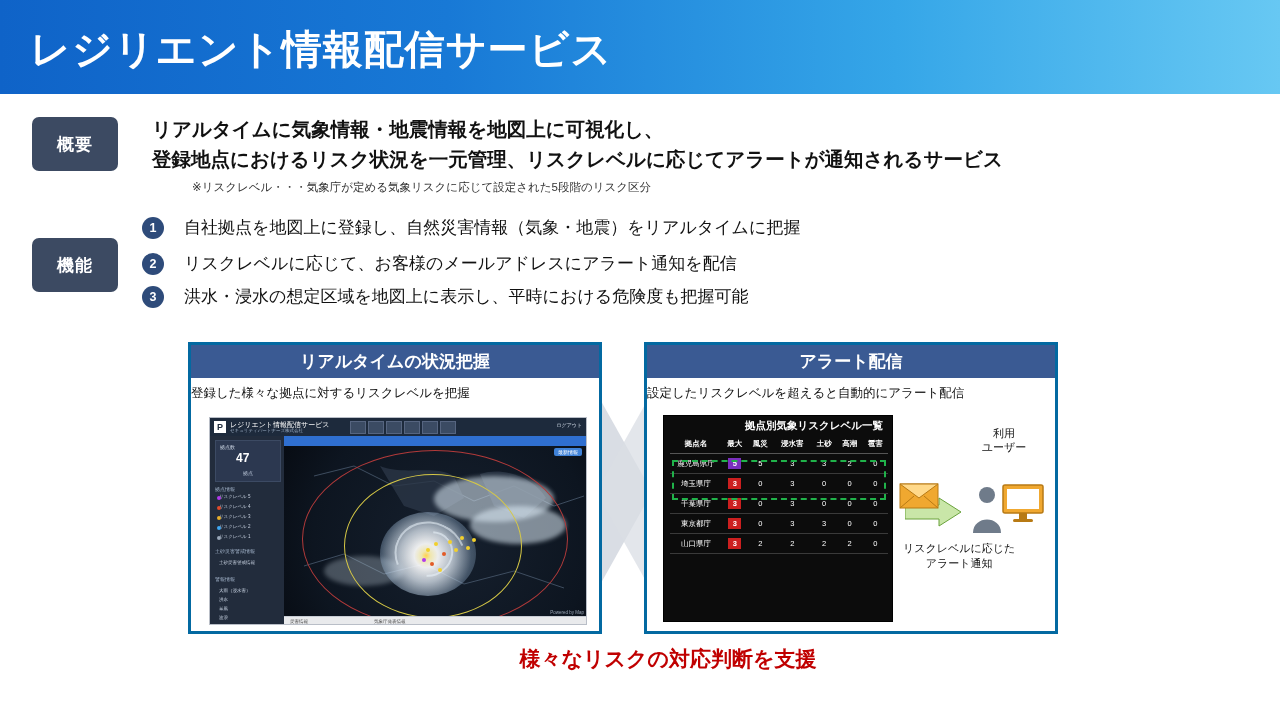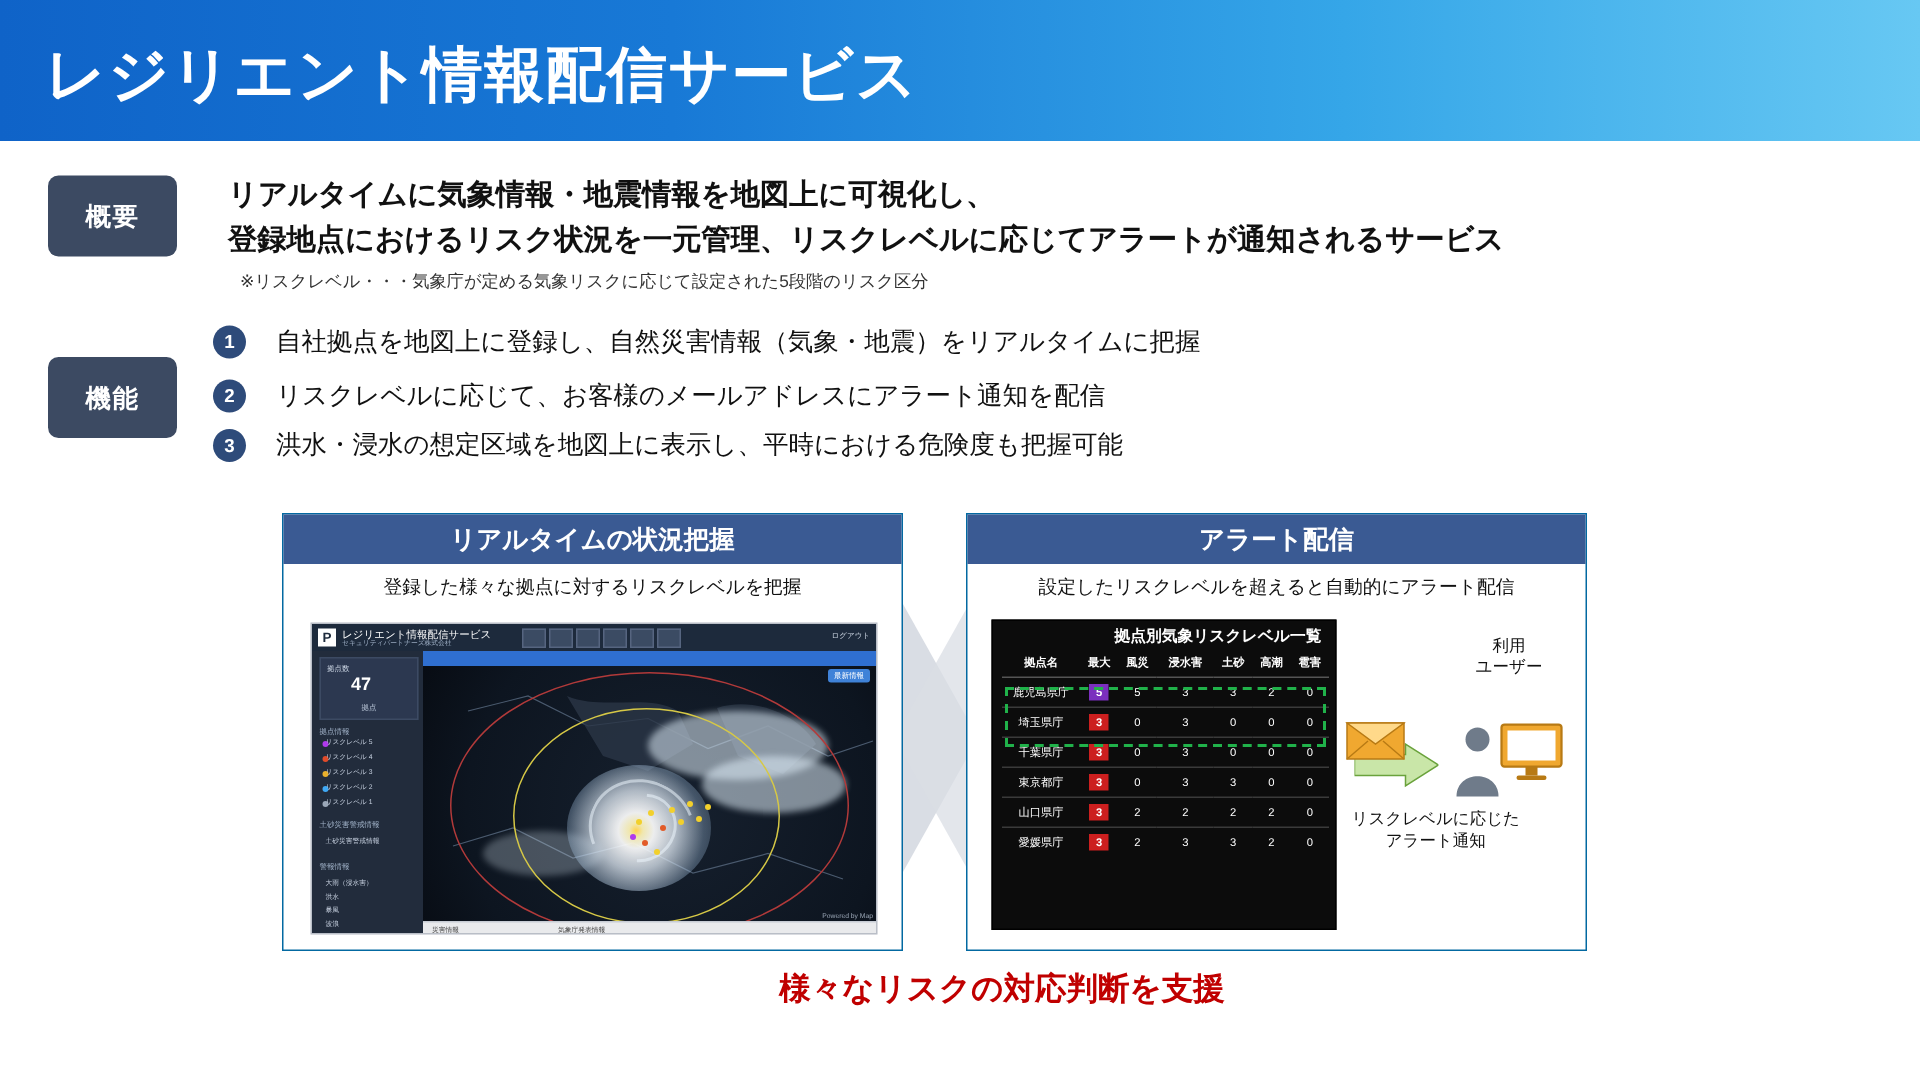--- a/index.html
+++ b/index.html
@@ -56,21 +56,21 @@
     left: 152px;
     font-size: 19.5px;
     font-weight: bold;
     color: #111111;
     white-space: nowrap;
   }
   #ov-l1 { top: 116px; }
   #ov-l2 { top: 146px; }
   .overview-note {
     position: absolute;
-    left: 160px; top: 180px;
+    left: 192px; top: 180px;
     font-size: 11.5px;
     color: #333333;
     white-space: nowrap;
   }
 
   
   .feature-row {
     position: absolute;
     left: 142px;
     display: flex;
@@ -95,21 +95,21 @@
     margin-left: 20px;
     font-size: 17px;
     color: #111111;
     white-space: nowrap;
   }
 
   
   .panel {
     position: absolute;
     background: #ffffff;
-    border: 1px solid #0369a1;
+    border: 3px solid #0369a1;
     box-sizing: border-box;
   }
   #panel-left  { left: 188px; top: 342px; width: 414px; height: 292px; }
   #panel-right { left: 644px; top: 342px; width: 414px; height: 292px; }
   .panel-head {
     position: absolute;
     left: 0; top: 0;
     width: 100%; height: 33px;
     background: #3a5a93;
     color: #ffffff;
@@ -117,21 +117,21 @@
     font-weight: bold;
     display: flex;
     align-items: center;
     justify-content: center;
     box-sizing: border-box;
   }
   .panel-sub {
     position: absolute;
     left: 0; top: 40px;
     width: 100%;
-    text-align: center;
+    text-align: left;
     font-size: 12.5px;
     color: #111111;
   }
 
   
   .xconn { position: absolute; left: 596px; top: 392px; width: 56px; height: 200px; }
 
   
   .appshot {
     position: absolute;
@@ -547,29 +547,20 @@
         </tr>
         <tr>
           <td class="name">山口県庁</td>
           <td><span class="lvl lvl-3">3</span></td>
           <td>2</td>
           <td>2</td>
           <td>2</td>
           <td>2</td>
           <td>0</td>
         </tr>
-        <tr>
-          <td class="name" style="border-bottom:none;">愛媛県庁</td>
-          <td style="border-bottom:none;"><span class="lvl lvl-3">3</span></td>
-          <td style="border-bottom:none;">2</td>
-          <td style="border-bottom:none;">3</td>
-          <td style="border-bottom:none;">3</td>
-          <td style="border-bottom:none;">2</td>
-          <td style="border-bottom:none;">0</td>
-        </tr>
       </tbody>
     </table>
     <div class="dash-box"></div>
   </div>
 
   <div class="user-label">
     <div>利用</div>
     <div>ユーザー</div>
   </div>
 

